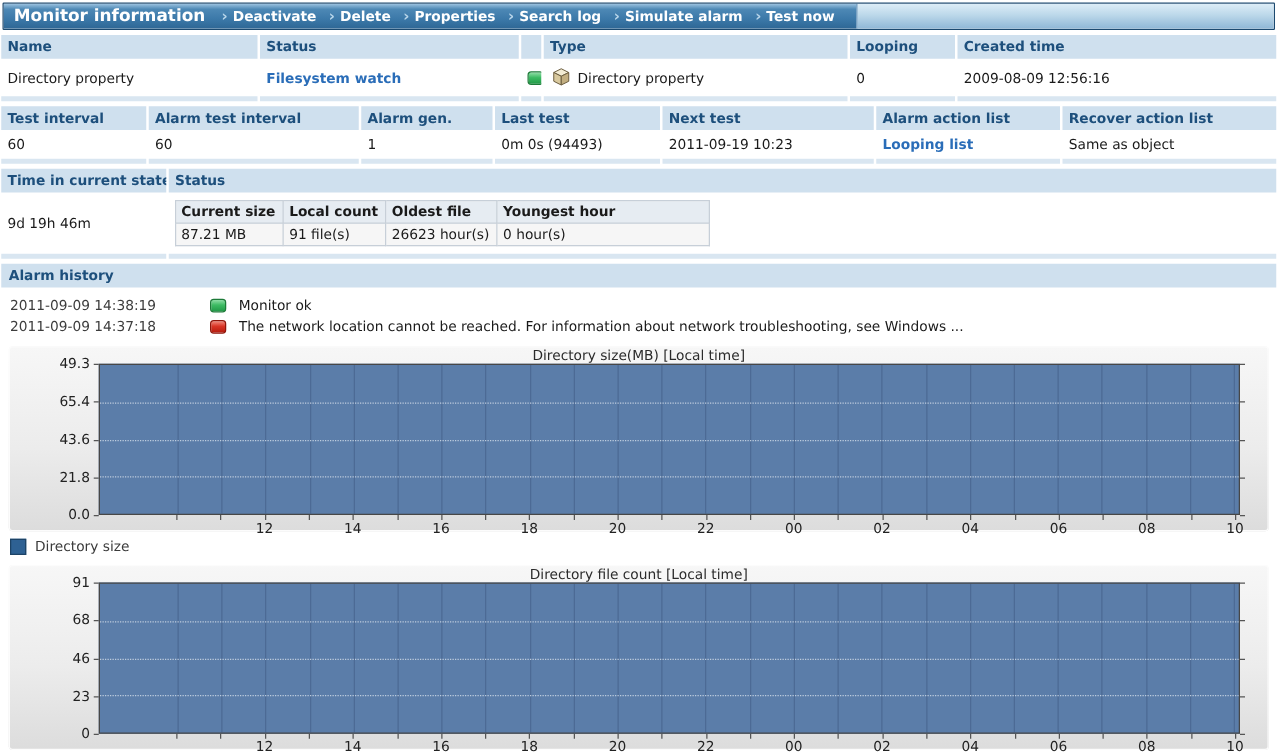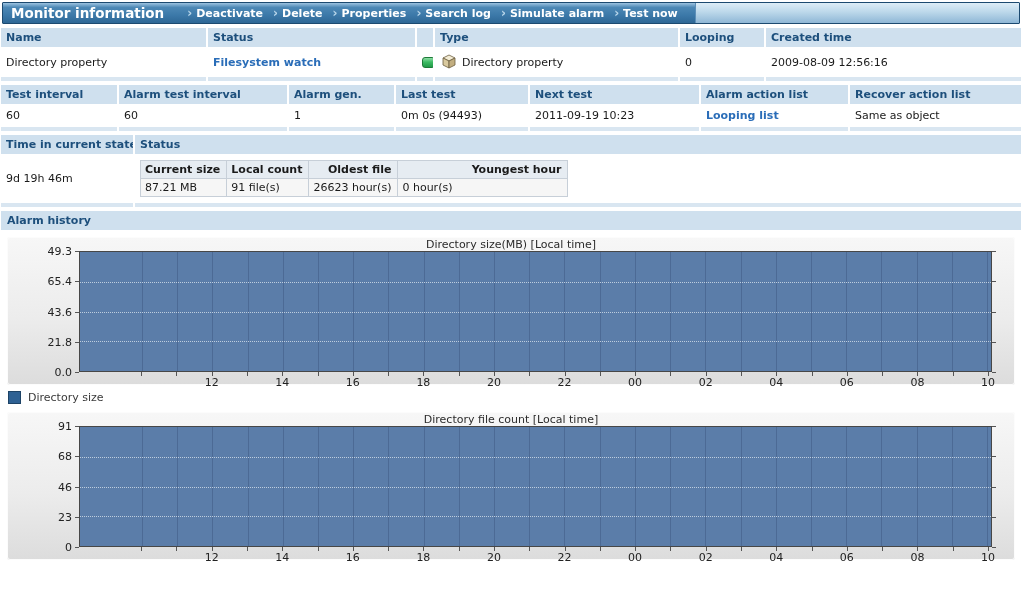--- a/index.html
+++ b/index.html
@@ -5,21 +5,21 @@
   * { box-sizing: border-box; margin: 0; padding: 0; }
   html,body { width:1022px; height:602px; background:#fff; overflow:hidden;
     font-family:"DejaVu Sans", sans-serif; font-size:11px; color:#1a1a1a; }
 
   
   .topbar { margin:2px 2px 0 2px; height:22px; display:flex; border:1px solid #1c4a70; border-radius:1px; overflow:hidden; }
   .topbar-dark { display:flex; align-items:center; padding:0 14px 0 8px;
     background:linear-gradient(to bottom,#9cc3e0 0%,#4d88b5 22%,#3c79a9 60%,#2e6795 100%); }
   .topbar-light { flex:1; border-left:1px solid #5d8fb8;
     background:linear-gradient(to bottom,#ddedf7 0%,#bcd8ea 45%,#8fb7d6 100%); }
-  .topbar-title { color:#fff; font-size:13.5px; font-weight:bold; margin-right:20px; white-space:nowrap; }
+  .topbar-title { color:#fff; font-size:13.5px; font-weight:bold; margin-right:10px; white-space:nowrap; }
   .menu { display:flex; align-items:center; gap:4px; }
   .menu-item { display:flex; align-items:center; gap:4px; color:#fff; font-weight:bold; font-size:11px; white-space:nowrap; cursor:pointer; padding:0 3px; }
   .menu-arrow { color:#b9d6ea; font-size:12px; font-weight:bold; }
 
   
   .tbl { display:grid; gap:2px; background:#fff; margin:4px 1px 0 1px; }
   .tbl1 { grid-template-columns:205px 207px 16px 243px 84px 1fr; margin-top:4px; }
   .tbl2 { grid-template-columns:116px 168px 105px 132px 169px 147px 1fr; }
   .tbl3 { grid-template-columns:132px 1fr; }
   .th { background:#cfe0ee; color:#1d4f7c; font-weight:bold; padding:3px 5px; white-space:nowrap; overflow:hidden; }
@@ -28,21 +28,21 @@
   .strip { background:#d9e6f1; height:4px; }
   a.lnk { color:#2a6db8; font-weight:bold; text-decoration:none; cursor:pointer; }
 
   .led { display:inline-block; width:13px; height:11px; border-radius:3px; flex:0 0 auto; }
   .led-green { background:linear-gradient(to bottom,#8fdda6 0%,#3dbb63 45%,#229a48 100%); border:1px solid #1d7a38; }
   .led-red { background:linear-gradient(to bottom,#f08a7d 0%,#d93425 45%,#b51c0e 100%); border:1px solid #8f150a; }
   .cube-icon { margin:0 5px 0 1px; flex:0 0 auto; }
 
   
   .status-table { border-collapse:collapse; margin:1px 0; }
-  .status-table th { background:#e6ecf2; font-weight:bold; text-align:right; padding:2px 6px 2px 4px;
+  .status-table th { background:#e6ecf2; font-weight:bold; text-align:left; padding:2px 6px 2px 4px;
     border:1px solid #c7cfd8; white-space:nowrap; font-size:11px; }
   .status-table td { background:#f6f6f6; padding:2px 6px 2px 4px; border:1px solid #c7cfd8; white-space:nowrap; }
 
   
   .section-bar { margin:4px 1px 0 1px; background:#cfe0ee; color:#1d4f7c; font-weight:bold; padding:3px 6px; }
   .alarm-rows { margin:6px 0 0 0; }
   .alarm-row { display:flex; align-items:center; height:17px; }
   .alarm-time { width:152px; padding-left:8px; color:#3d3d3d; flex:0 0 auto; }
   .alarm-row .led { margin:0 10px 0 16px; }
   .alarm-msg { color:#1a1a1a; white-space:nowrap; overflow:hidden; }
@@ -187,20 +187,30 @@
     </tbody>
       </table>
   </div>
 
   <div class="strip"></div>
     <div class="strip"></div>
 </div>
 
 <div class="section-bar">Alarm history</div>
 <div class="alarm-rows" id="alarm-rows">
+    <div class="alarm-row">
+      <span class="alarm-time">2011-09-09 14:38:19</span>
+      <span class="led led-green"></span>
+      <span class="alarm-msg">Monitor ok</span>
+    </div>
+    <div class="alarm-row">
+      <span class="alarm-time">2011-09-09 14:37:18</span>
+      <span class="led led-red"></span>
+      <span class="alarm-msg">The network location cannot be reached. For information about network troubleshooting, see Windows ...</span>
+    </div>
   </div>
 
 <div class="chart-block">
     <div class="chart-panel">
       <div class="chart-title">Directory size(MB) [Local time]</div>
       <div class="plot-wrap">
         <div class="plot-fill" style="background: rgb(91, 125, 169);">
           <div class="vgrid" style="left: 6.8%;"></div>
           <div class="vgrid" style="left: 10.665%;"></div>
           <div class="vgrid" style="left: 14.53%;"></div>

